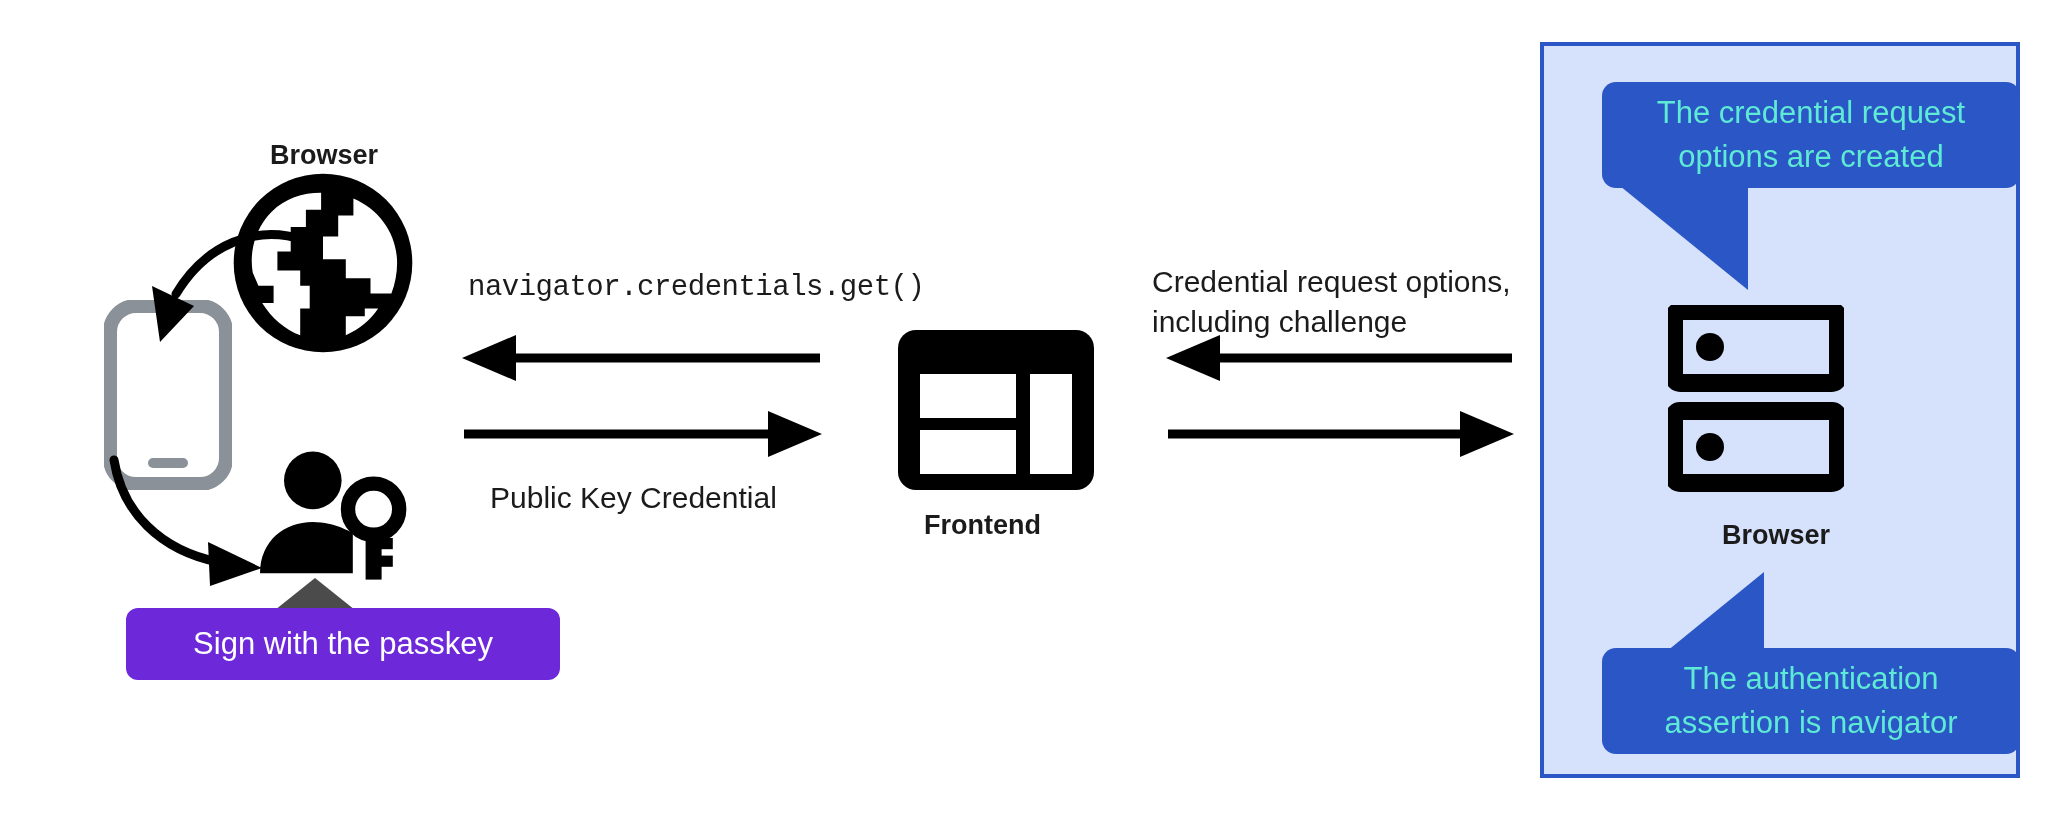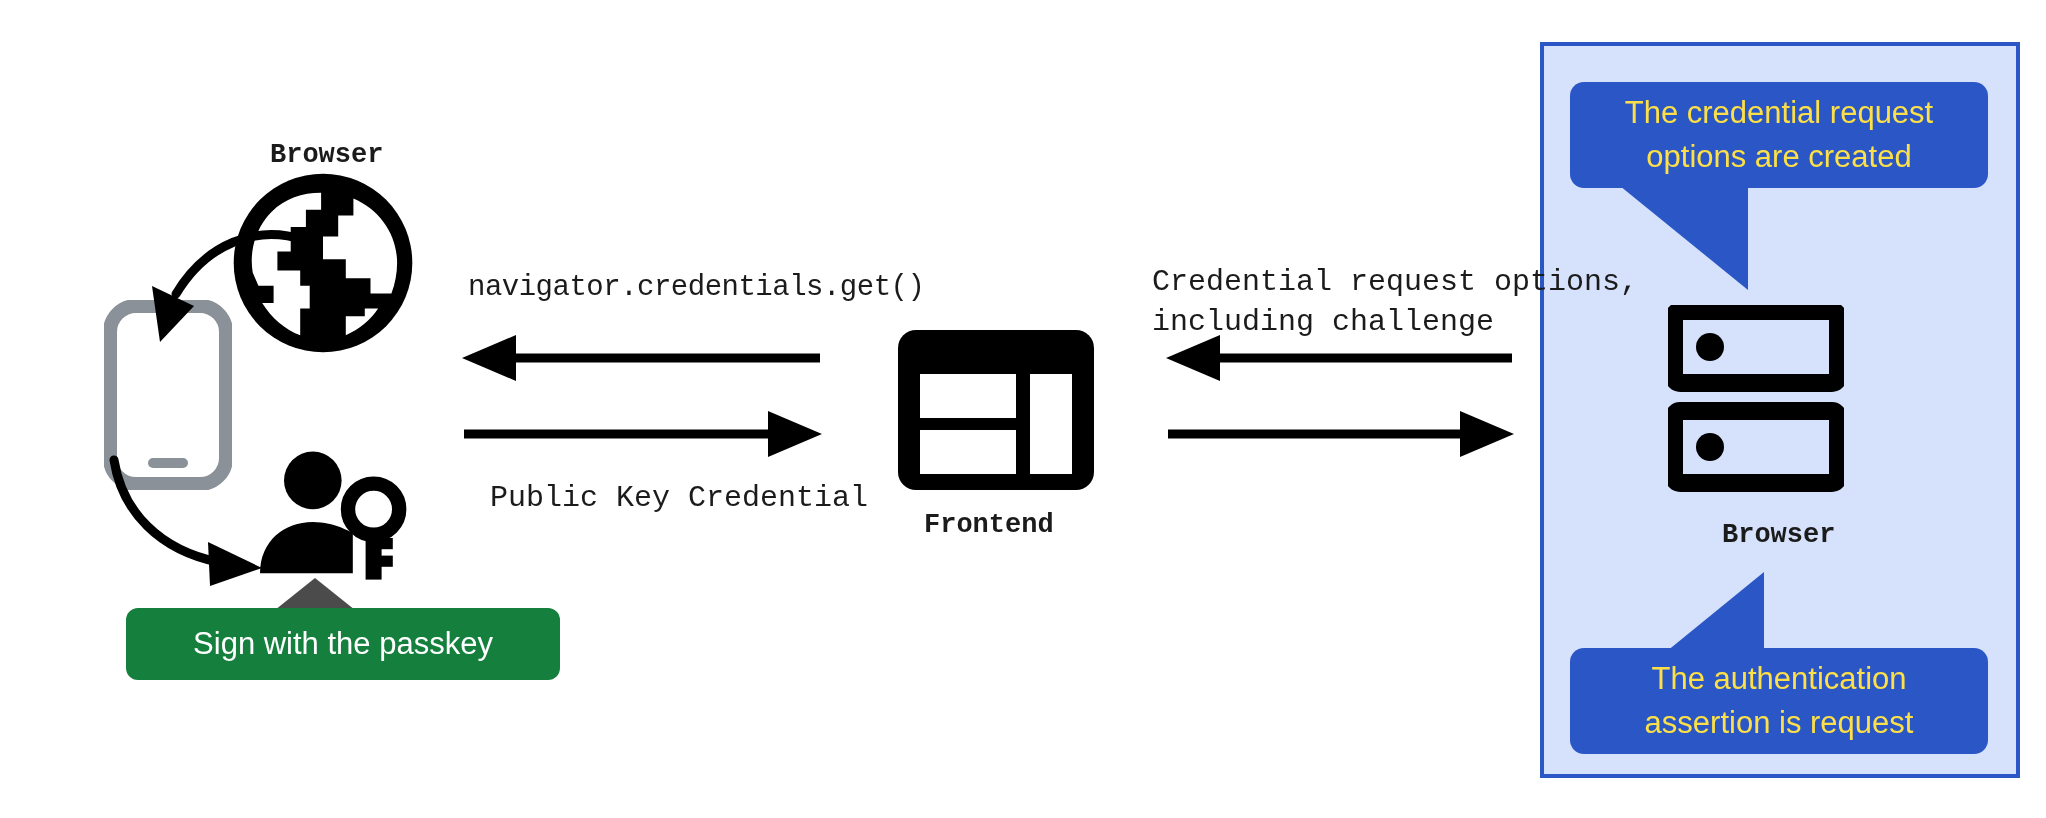--- a/index.html
+++ b/index.html
@@ -15,21 +15,21 @@
     width: 2046px;
     height: 818px;
     background: #ffffff;
     overflow: hidden;
   }
   .abs { position: absolute; }
 
   
   .label {
     color: #1b1b1b;
-    font-family: Liberation Mono, monospace;
+    font-family: Liberation Sans, sans-serif;
     font-size: 30px;
     line-height: 40px;
     white-space: pre;
   }
   .label.bold { font-weight: bold; font-size: 27px; }
   .label.mono {
     font-family: Liberation Mono, monospace;
     font-size: 29px;
     letter-spacing: -0.5px;
   }
@@ -41,35 +41,36 @@
     width: 480px; height: 736px;
     background: #d6e2fb;
     border: 4px solid #2a56c6;
     box-sizing: border-box;
   }
 
   
   .callout {
     background: #2a56c6;
     border-radius: 14px;
-    color: #fde047;
+    color: #5eead4;
     font-size: 31px;
     line-height: 44px;
     text-align: center;
     white-space: pre-line;
     display: flex;
     align-items: center;
     justify-content: center;
     box-sizing: border-box;
     padding: 6px 18px;
+    margin-left: 32px;
   }
 
   
   #passkey-tooltip {
-    background: #15803d;
+    background: #6d28d9;
     border-radius: 12px;
     color: #ffffff;
     font-size: 31px;
     line-height: 44px;
     display: flex;
     align-items: center;
     justify-content: center;
     white-space: pre;
     box-sizing: border-box;
   }
@@ -169,15 +170,15 @@
     <circle cx="21" cy="21" r="7" fill="#000000"></circle>
     <rect x="3" y="53" width="82" height="36" rx="3" ry="3" fill="none" stroke="#000000" stroke-width="9"></rect>
     <circle cx="21" cy="71" r="7" fill="#000000"></circle>
   </svg>
   <div class="abs label bold" style="left:1722px; top:515px;">Browser</div>
 
   <svg class="abs" style="left:1634px; top:572px;" width="150" height="106" viewBox="0 0 150 106">
     <polygon points="130,0 130,106 0,106" fill="#2a56c6"></polygon>
   </svg>
   <div class="callout abs" style="left:1570px; top:648px; width:418px; height:106px;">The authentication
-assertion is request</div>
+assertion is navigator</div>
 
 </div>
 
 </body></html>

